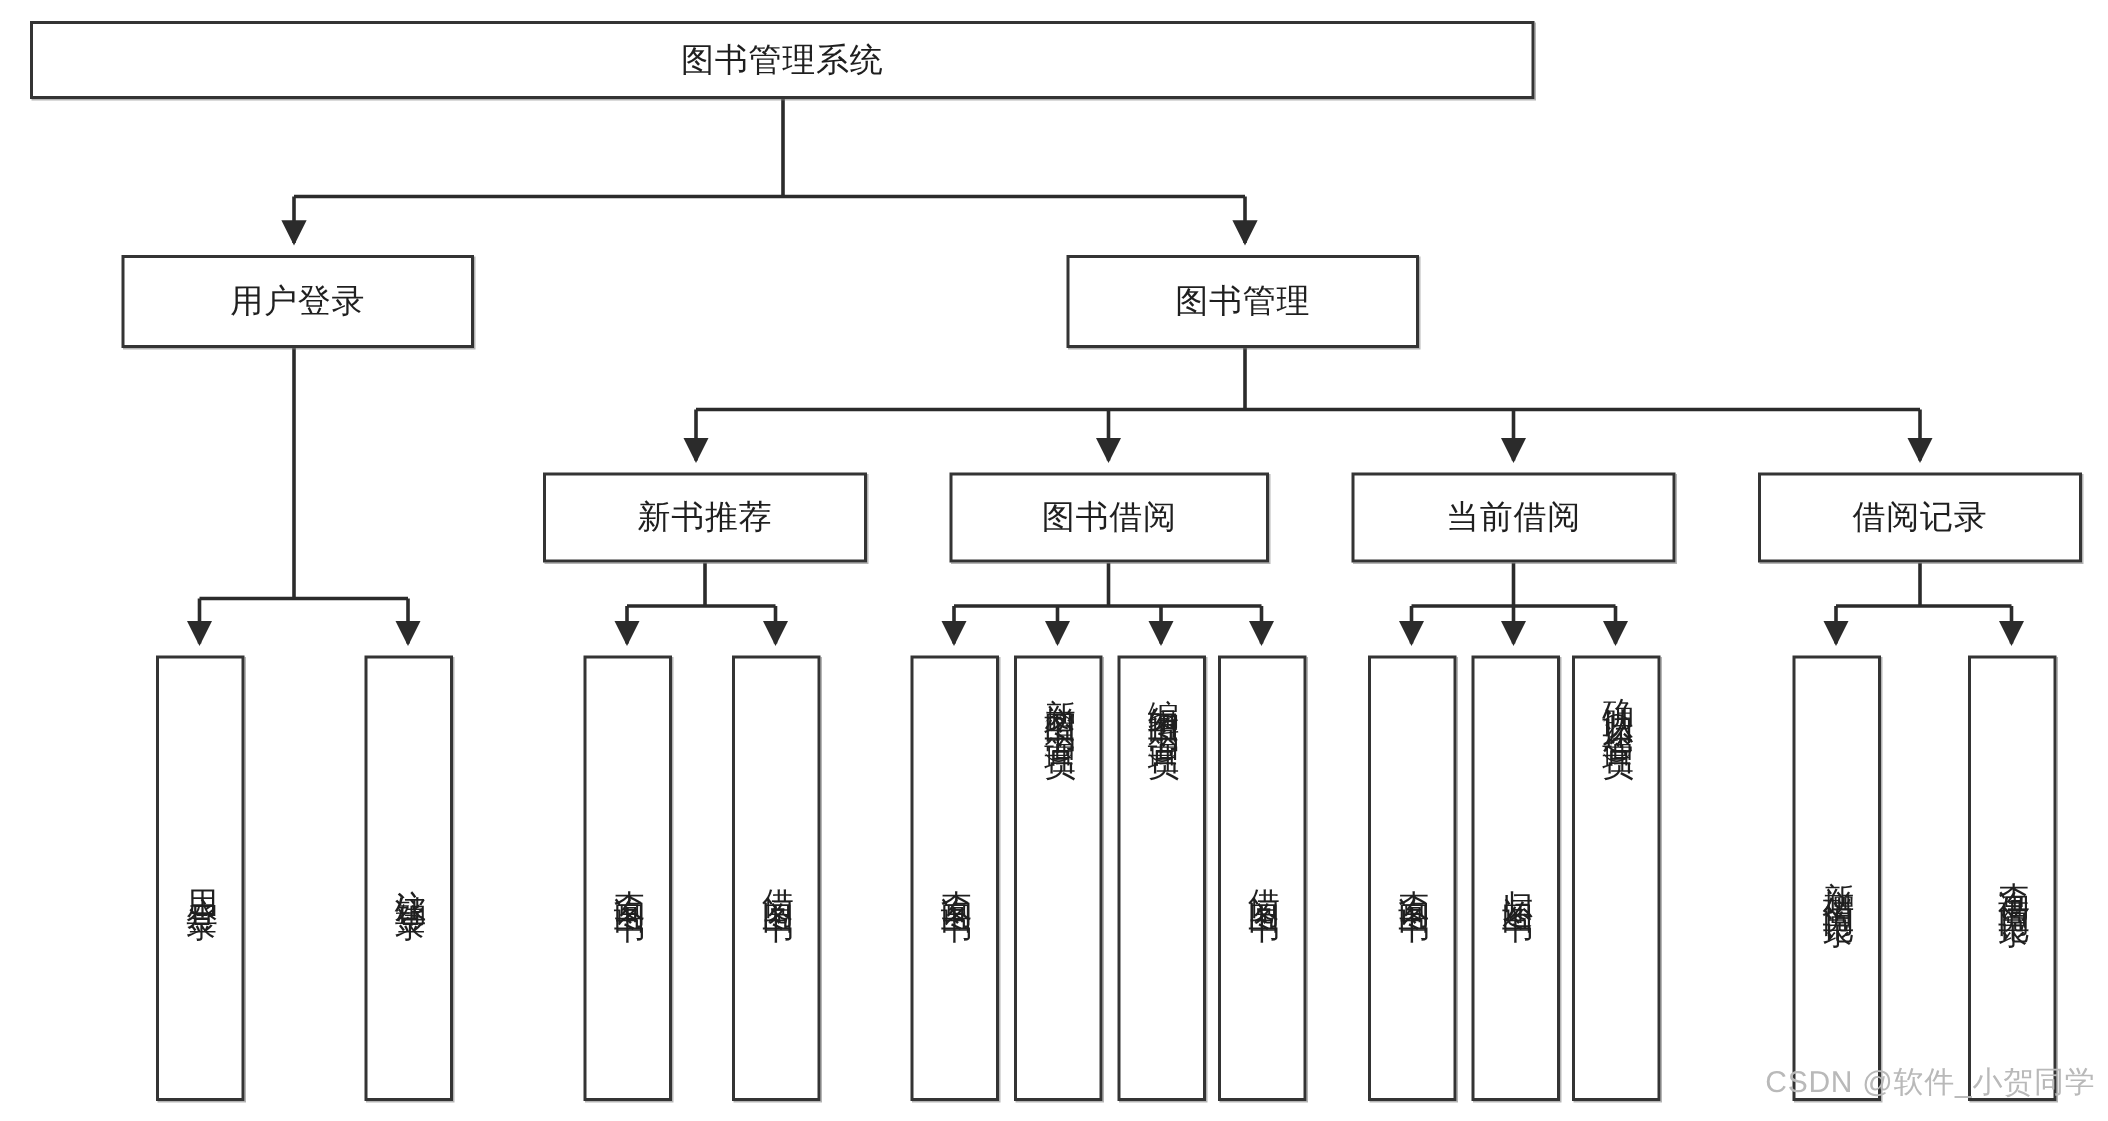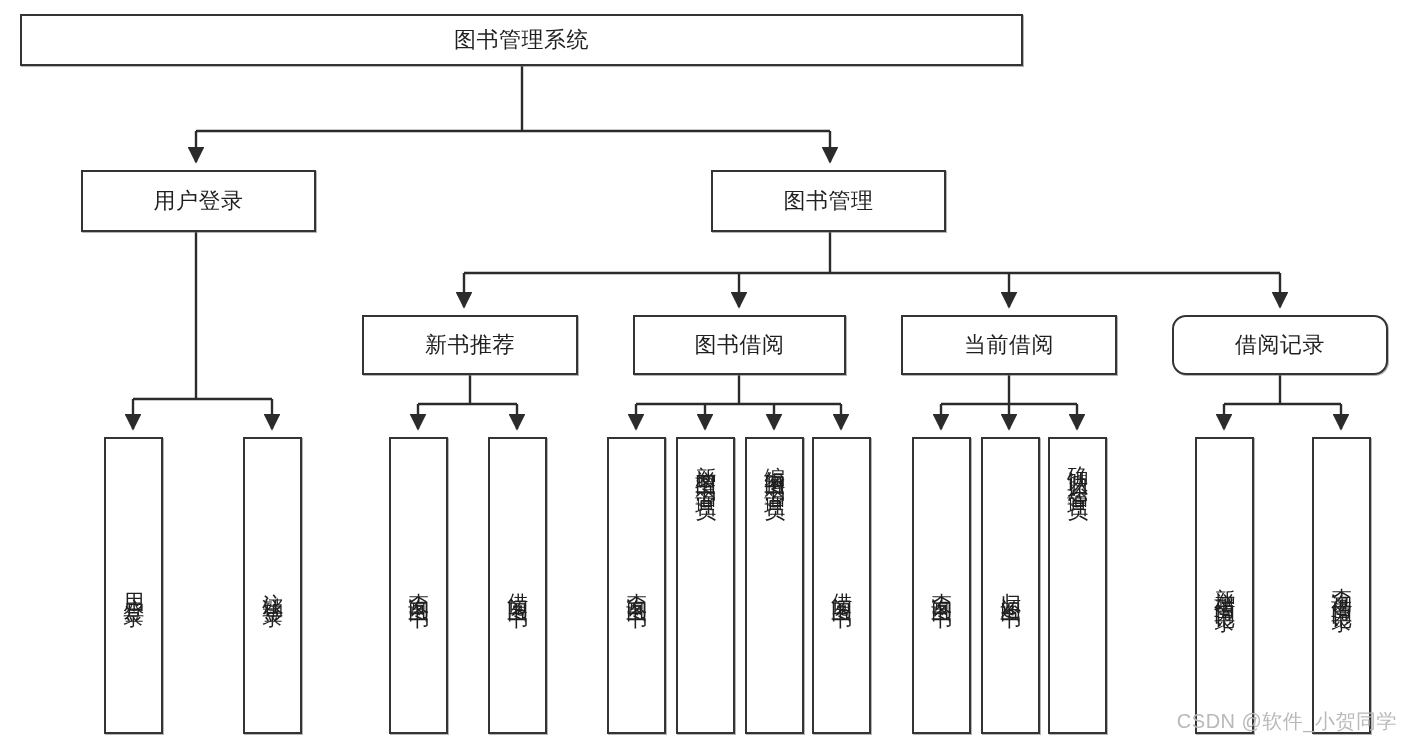--- a/index.html
+++ b/index.html
@@ -138,21 +138,21 @@
 
   <div class="node-box" style="left:362px; top:315px; width:216px; height:60px;">
     <span class="node-label">新书推荐</span>
   </div>
   <div class="node-box" style="left:901px; top:315px; width:216px; height:60px;">
     <span class="node-label">当前借阅</span>
   </div>
   <div class="node-box" style="left:633px; top:315px; width:213px; height:60px;">
     <span class="node-label">图书借阅</span>
   </div>
-  <div class="node-box" style="left:1172px; top:315px; width:216px; height:60px;border-radius:14px;">
+  <div class="node-box" style="left:1172px; top:315px; width:216px; height:60px;">
     <span class="node-label">借阅记录</span>
   </div>
 
   <div class="node-box vertical midalign" style="left:104px; top:437px; width:59px; height:297px;">
     <span class="node-label">用户登录</span>
   </div>
   <div class="node-box vertical midalign" style="left:243px; top:437px; width:59px; height:297px;">
     <span class="node-label">注销登录</span>
   </div>
 

